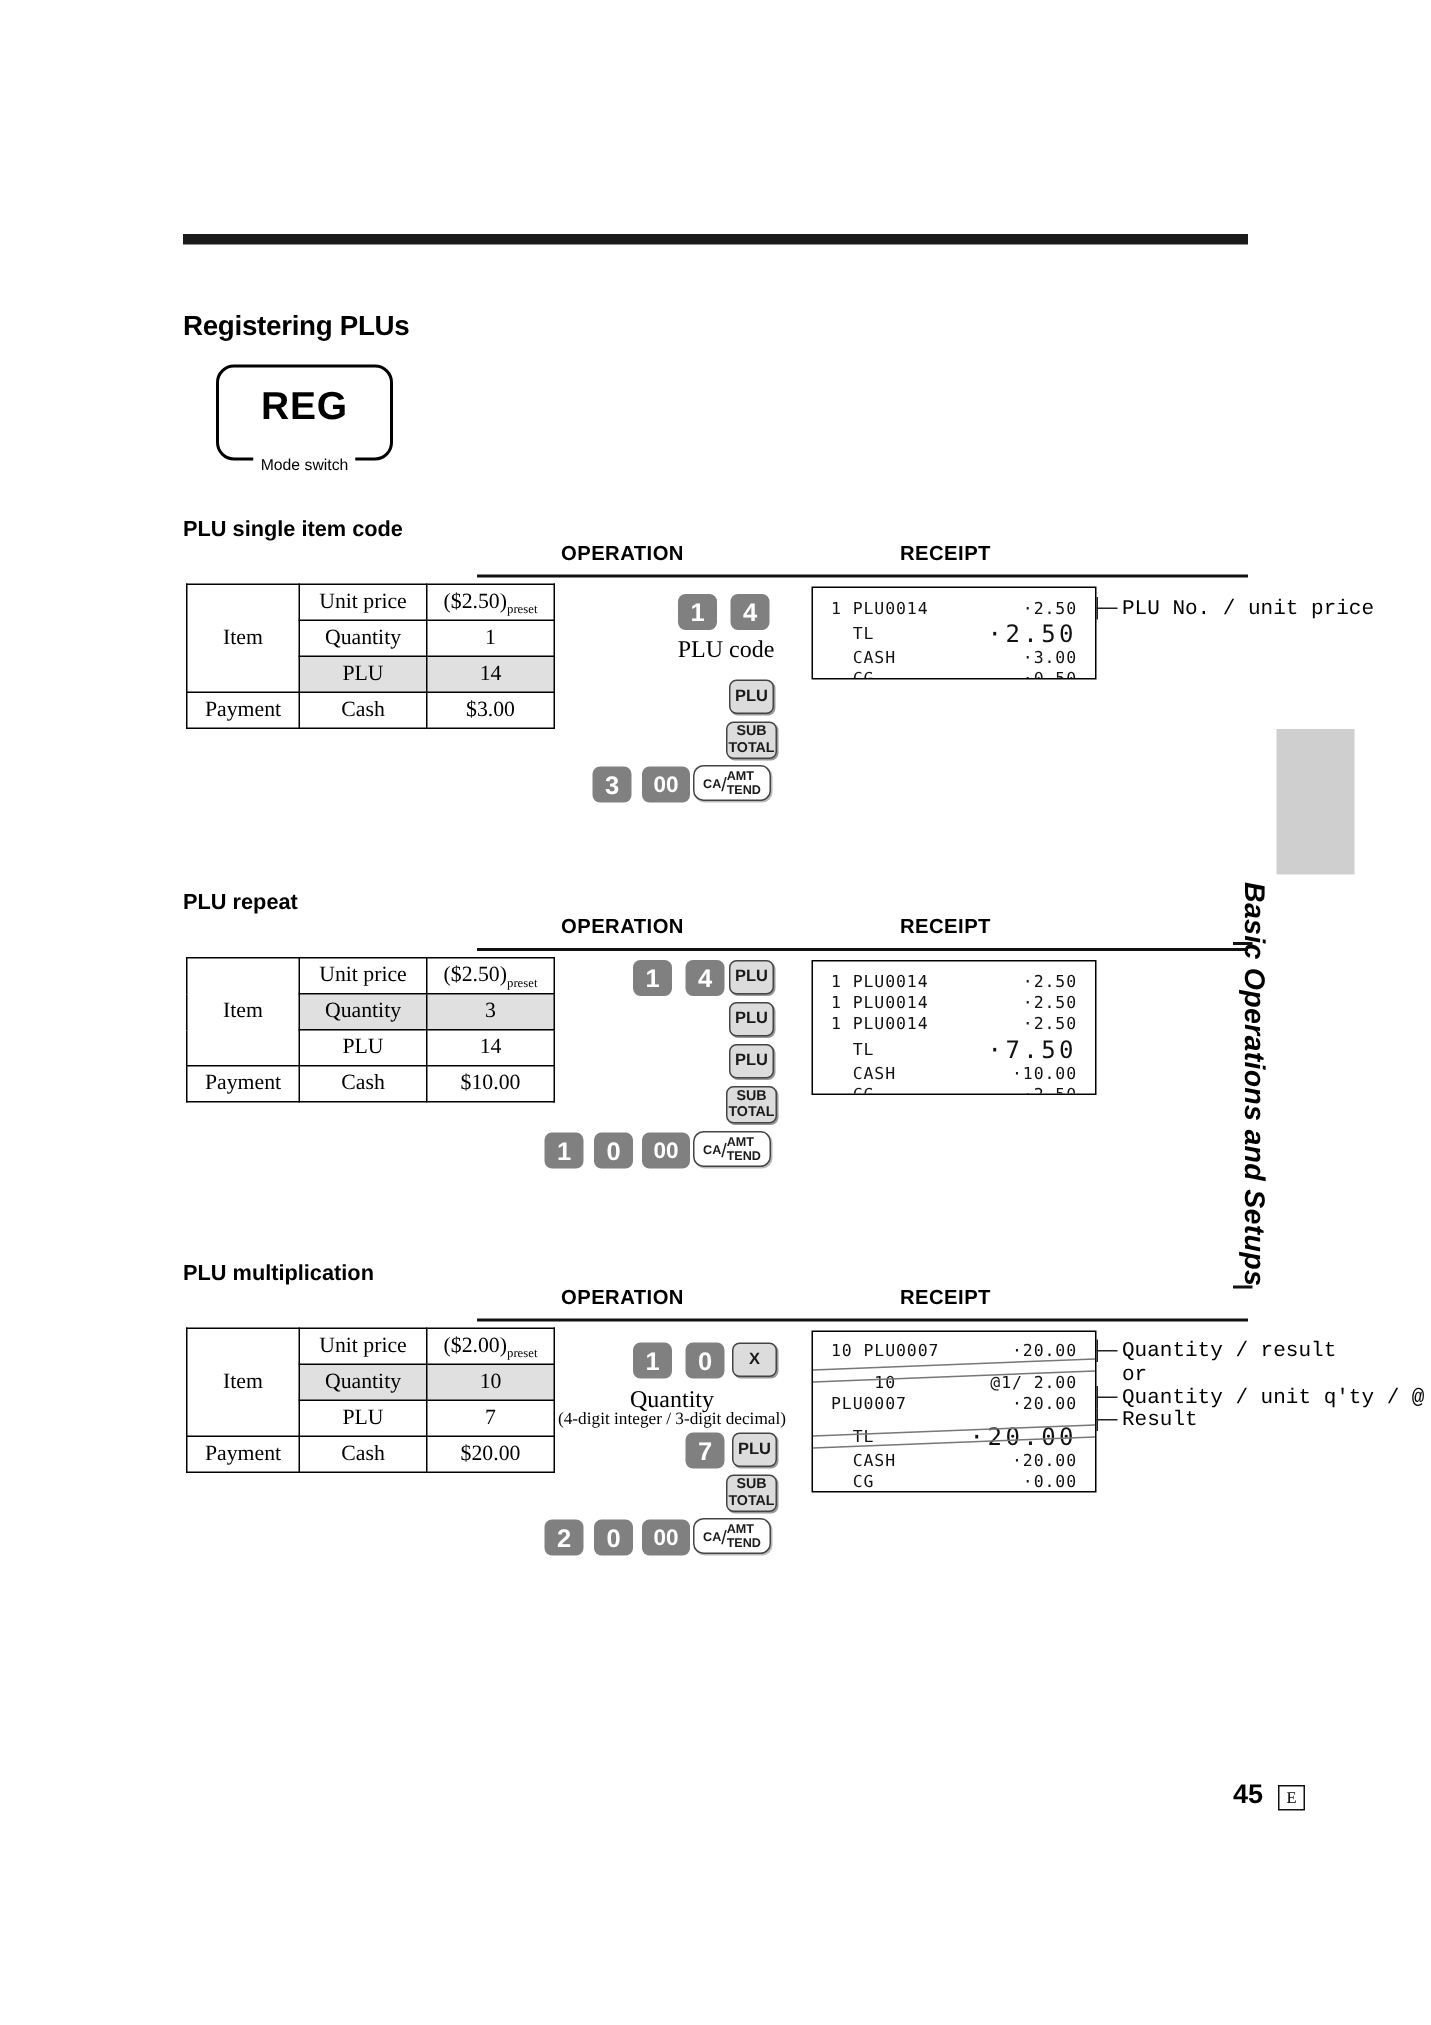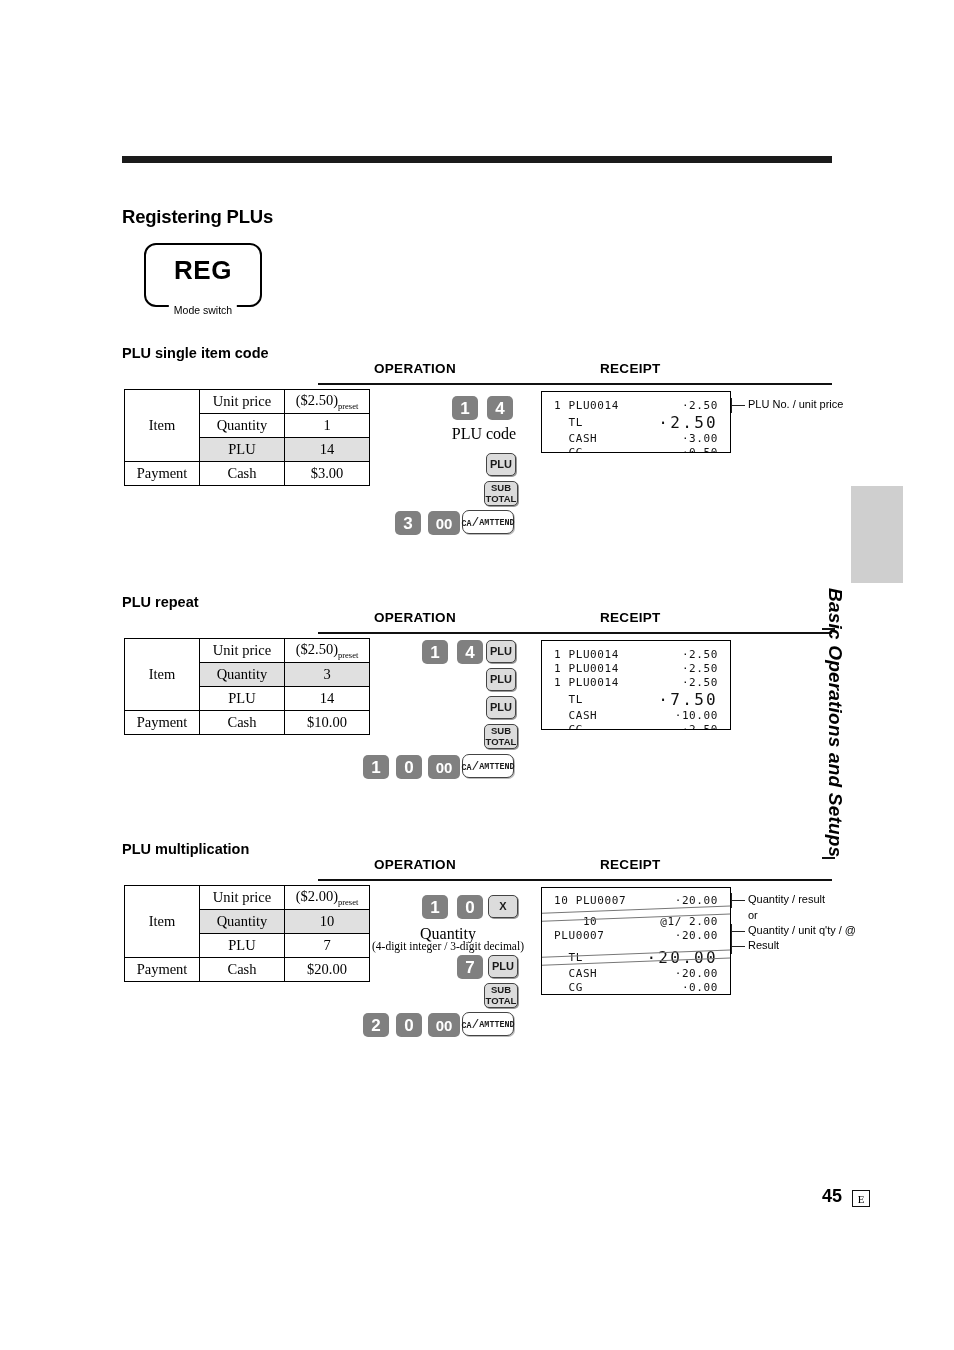--- a/index.html
+++ b/index.html
@@ -182,25 +182,25 @@
     background: #ffffff;
     border: 1.3px solid #444;
     border-radius: 7px;
     color: #1a1a1a;
     font-weight: bold;
     font-size: 8.6px;
     width: 52px;
     height: 24px;
     box-shadow: 1px 1px 0 #bbb;
   }
-  .ca-inner { display: flex; align-items: flex-end; font-family: Liberation Mono, monospace; }
+  .ca-inner { display: flex; align-items: center; }
   .ca-l { font-size: 8.4px; }
   .ca-slash { font-size: 13px; margin: 0 0px; font-weight: normal; }
   .ca-r {
-    display: flex; flex-direction: row;
+    display: flex; flex-direction: column;
     align-items: flex-start; font-size: 8.4px; line-height: 1.1;
   }
   .key-caption {
     position: absolute;
     font-family: "Liberation Serif", serif;
     font-size: 16px;
     text-align: center;
     white-space: nowrap;
   }
   .key-caption.small { font-size: 11.5px; }
@@ -234,22 +234,22 @@
     left: -6px;
     width: 210px;
     height: 1.4px;
     background: #777;
     transform-origin: left center;
   }
 
   
   .annot {
     position: absolute;
-    font-family: Liberation Sans, sans-serif;
-    font-size: 11px;
+    font-family: Liberation Mono, monospace;
+    font-size: 14px;
     white-space: nowrap;
   }
   .leader {
     position: absolute;
     height: 1.2px;
     background: #222;
   }
   .bracket {
     position: absolute;
     width: 1.2px;

